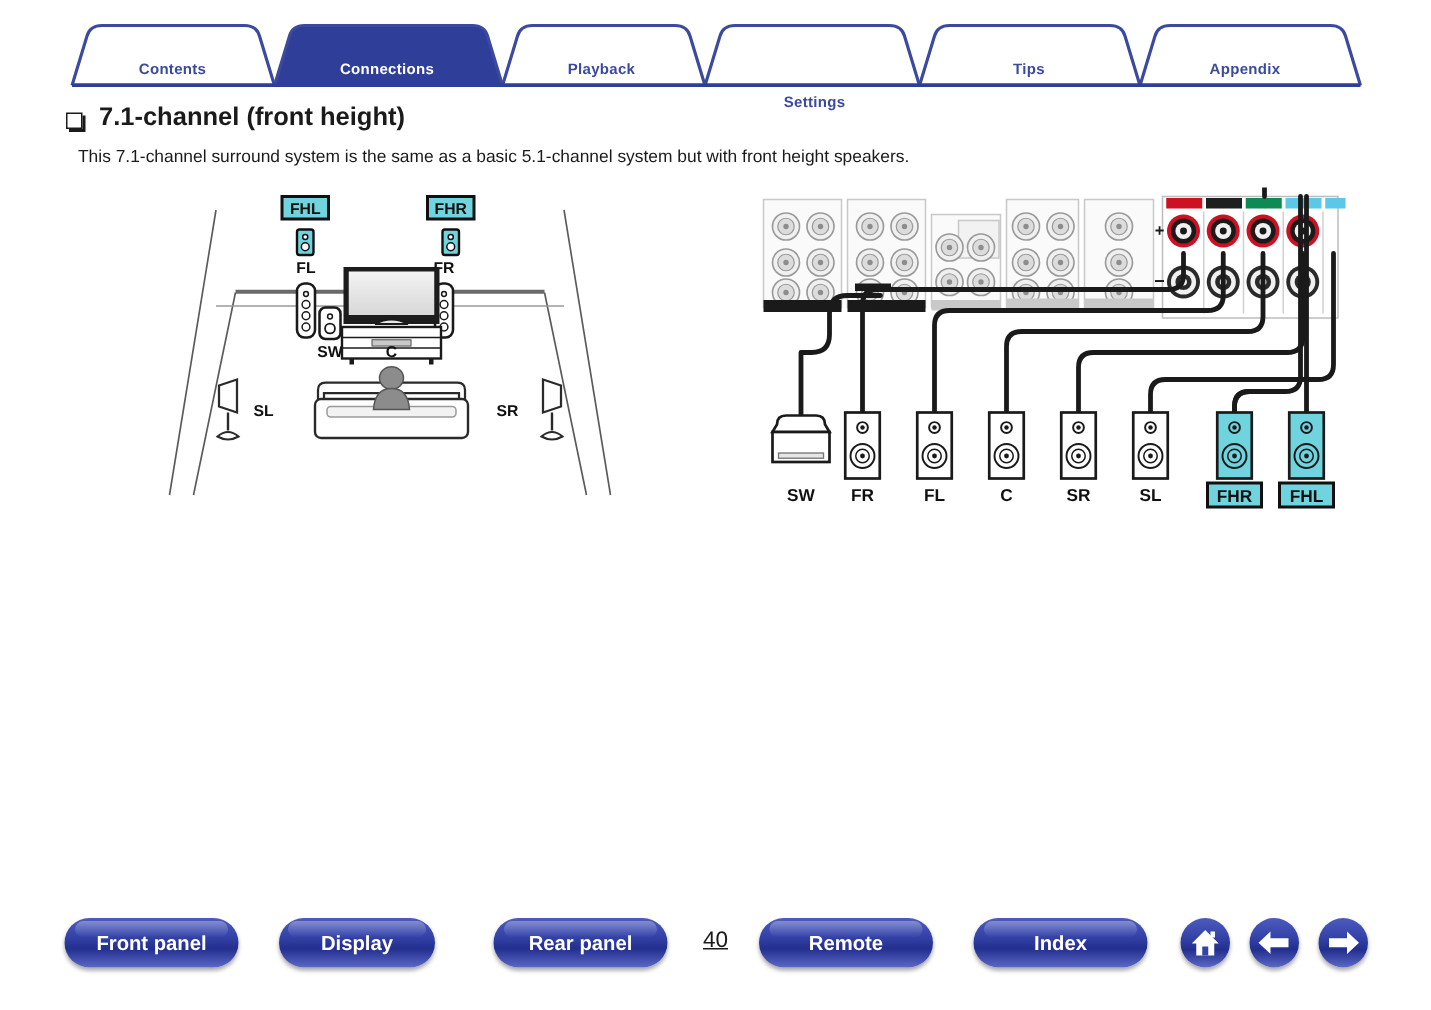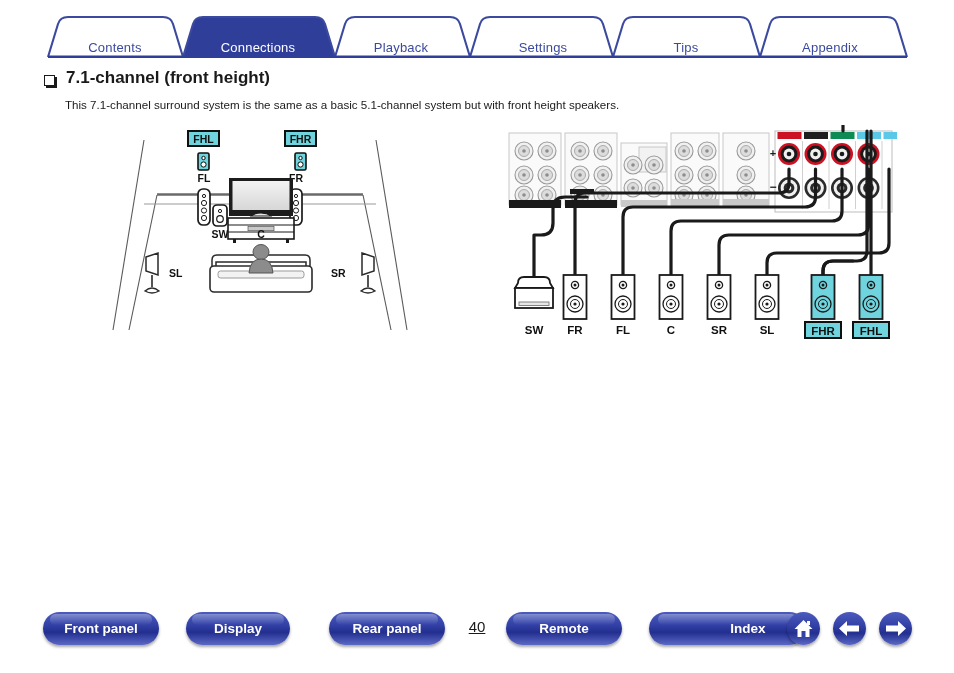--- a/index.html
+++ b/index.html
@@ -12,21 +12,21 @@
     color:#000;
   }
 
   
   #tabbar{
     position:absolute;left:0;top:14px;width:954px;height:44px;
   }
   #tabbar svg{display:block;}
   .tab-label{
     position:absolute;
-    font-size:13px;font-weight:normal;
+    font-size:10px;font-weight:bold;
     color:#3b4a9e;
     white-space:nowrap;
     text-align:center;
     top:33px;
     transform:translate(-50%,-50%);
     letter-spacing:.2px;
   }
   .tab-label.active{color:#ffffff;}
 
   
@@ -34,21 +34,21 @@
   #bullet-box{
     position:absolute;left:0;top:5px;width:13px;height:13px;
   }
   #bullet-box .sq1{position:absolute;left:2px;top:2px;width:11px;height:11px;background:#1a1a1a;}
   #bullet-box .sq2{position:absolute;left:0;top:0;width:11px;height:11px;background:#fff;border:1.6px solid #1a1a1a;box-sizing:border-box;}
   #page-title{
     position:absolute;left:22px;top:-2px;
     font-size:17px;font-weight:bold;color:#1a1a1a;white-space:nowrap;
   }
   #page-desc{
-    position:absolute;left:65px;top:98px;
+    position:absolute;left:52px;top:98px;
     font-size:11.6px;color:#1a1a1a;white-space:nowrap;
   }
 
   
   #room-figure{position:absolute;left:100px;top:125px;width:320px;height:215px;}
   #wiring-figure{position:absolute;left:505px;top:125px;width:392px;height:215px;}
   #room-figure svg,#wiring-figure svg{display:block;}
 
   
   #footer{position:absolute;left:0;top:612px;width:954px;height:50px;}
@@ -95,21 +95,21 @@
       <path d="M470 43 L480 10 Q482 3 490 3 L593 3 Q601 3 603 10 L613 43"></path>
       <path d="M613 43 L623 10 Q625 3 633 3 L740 3 Q748 3 750 10 L760 43"></path>
       <path d="M760 43 L770 10 Q772 3 780 3 L887 3 Q895 3 897 10 L907 43"></path>
     </g>
     <rect x="48" y="41.5" width="859" height="3.2" fill="#2f3e99"></rect>
   </svg>
 
   <div class="tab-label" style="left:115px;">Contents</div>
   <div class="tab-label active" style="left:258px;">Connections</div>
   <div class="tab-label" style="left:401px;">Playback</div>
-  <div class="tab-label" style="left:543px;">Settings</div>
+  <div class="tab-label" style="left:543px;margin-top:22px;">Settings</div>
   <div class="tab-label" style="left:686px;">Tips</div>
   <div class="tab-label" style="left:830px;">Appendix</div>
 </div>
 
 <div id="heading-row">
   <div id="bullet-box">
     <div class="sq1"></div>
       <div class="sq2"></div>
   </div>
   <div id="page-title">7.1-channel (front height)</div>
@@ -420,21 +420,21 @@
 </div>
 
 <div id="footer">
   <div class="navbtn" style="left:43px;width:116px;">Front panel</div>
   <div class="navbtn" style="left:186px;width:104px;">Display</div>
   <div class="navbtn" style="left:329px;width:116px;">Rear panel</div>
 
   <div id="page-number">40</div>
 
   <div class="navbtn" style="left:506px;width:116px;">Remote</div>
-  <div class="navbtn" style="left:649px;width:116px;padding-left:41px;">Index</div>
+  <div class="navbtn" style="left:649px;width:116px;">Index</div>
 
   <div class="circbtn" style="left:787px;">
     <svg width="33" height="33" viewBox="0 0 33 33">
       <path d="M16.5 8 L25.5 17 L22.5 17 L22.5 25 L10.5 25 L10.5 17 L7.5 17 Z" fill="#ffffff"></path>
       <rect x="14.5" y="19" width="4" height="6" fill="#3442a8"></rect>
       <rect x="20" y="9" width="3" height="4" fill="#ffffff"></rect>
     </svg>
   </div>
   <div class="circbtn" style="left:833px;">
     <svg width="33" height="33" viewBox="0 0 33 33">

